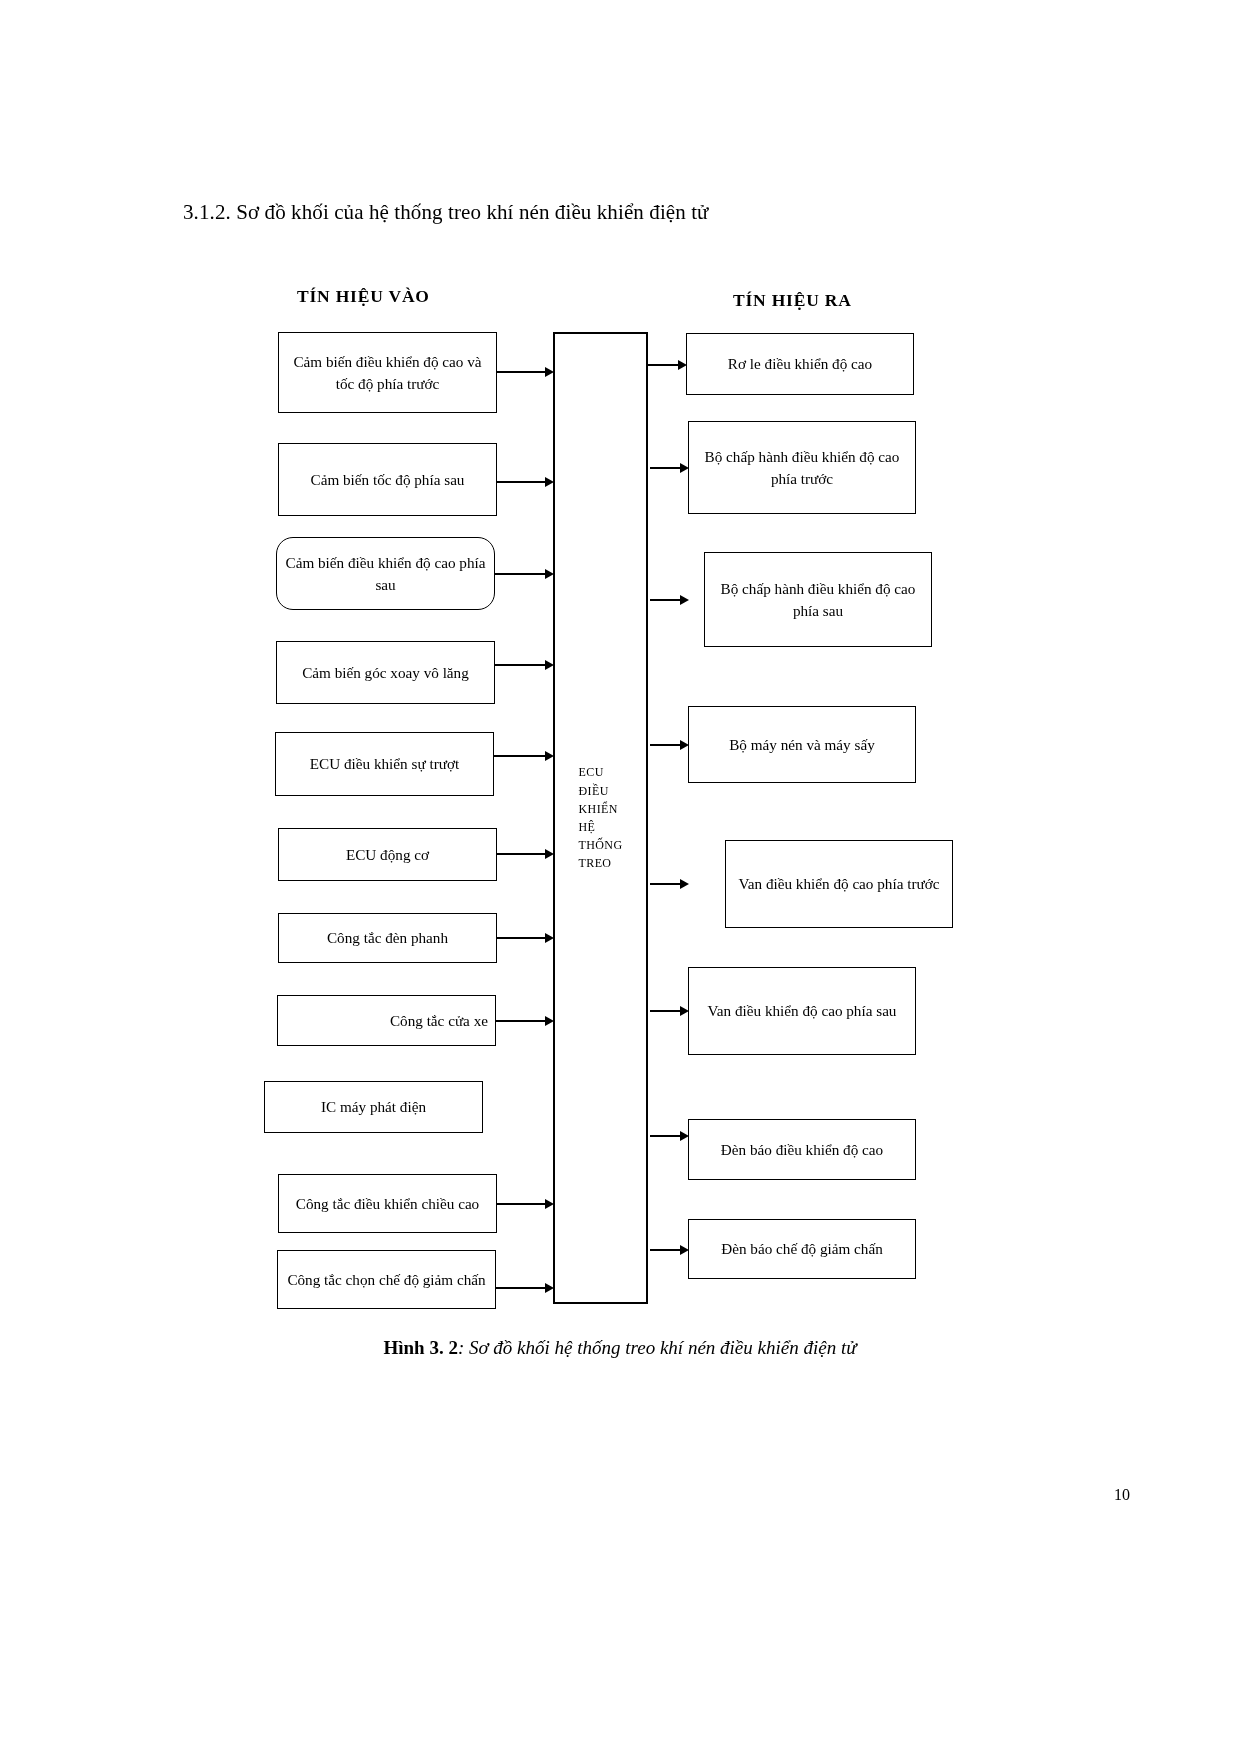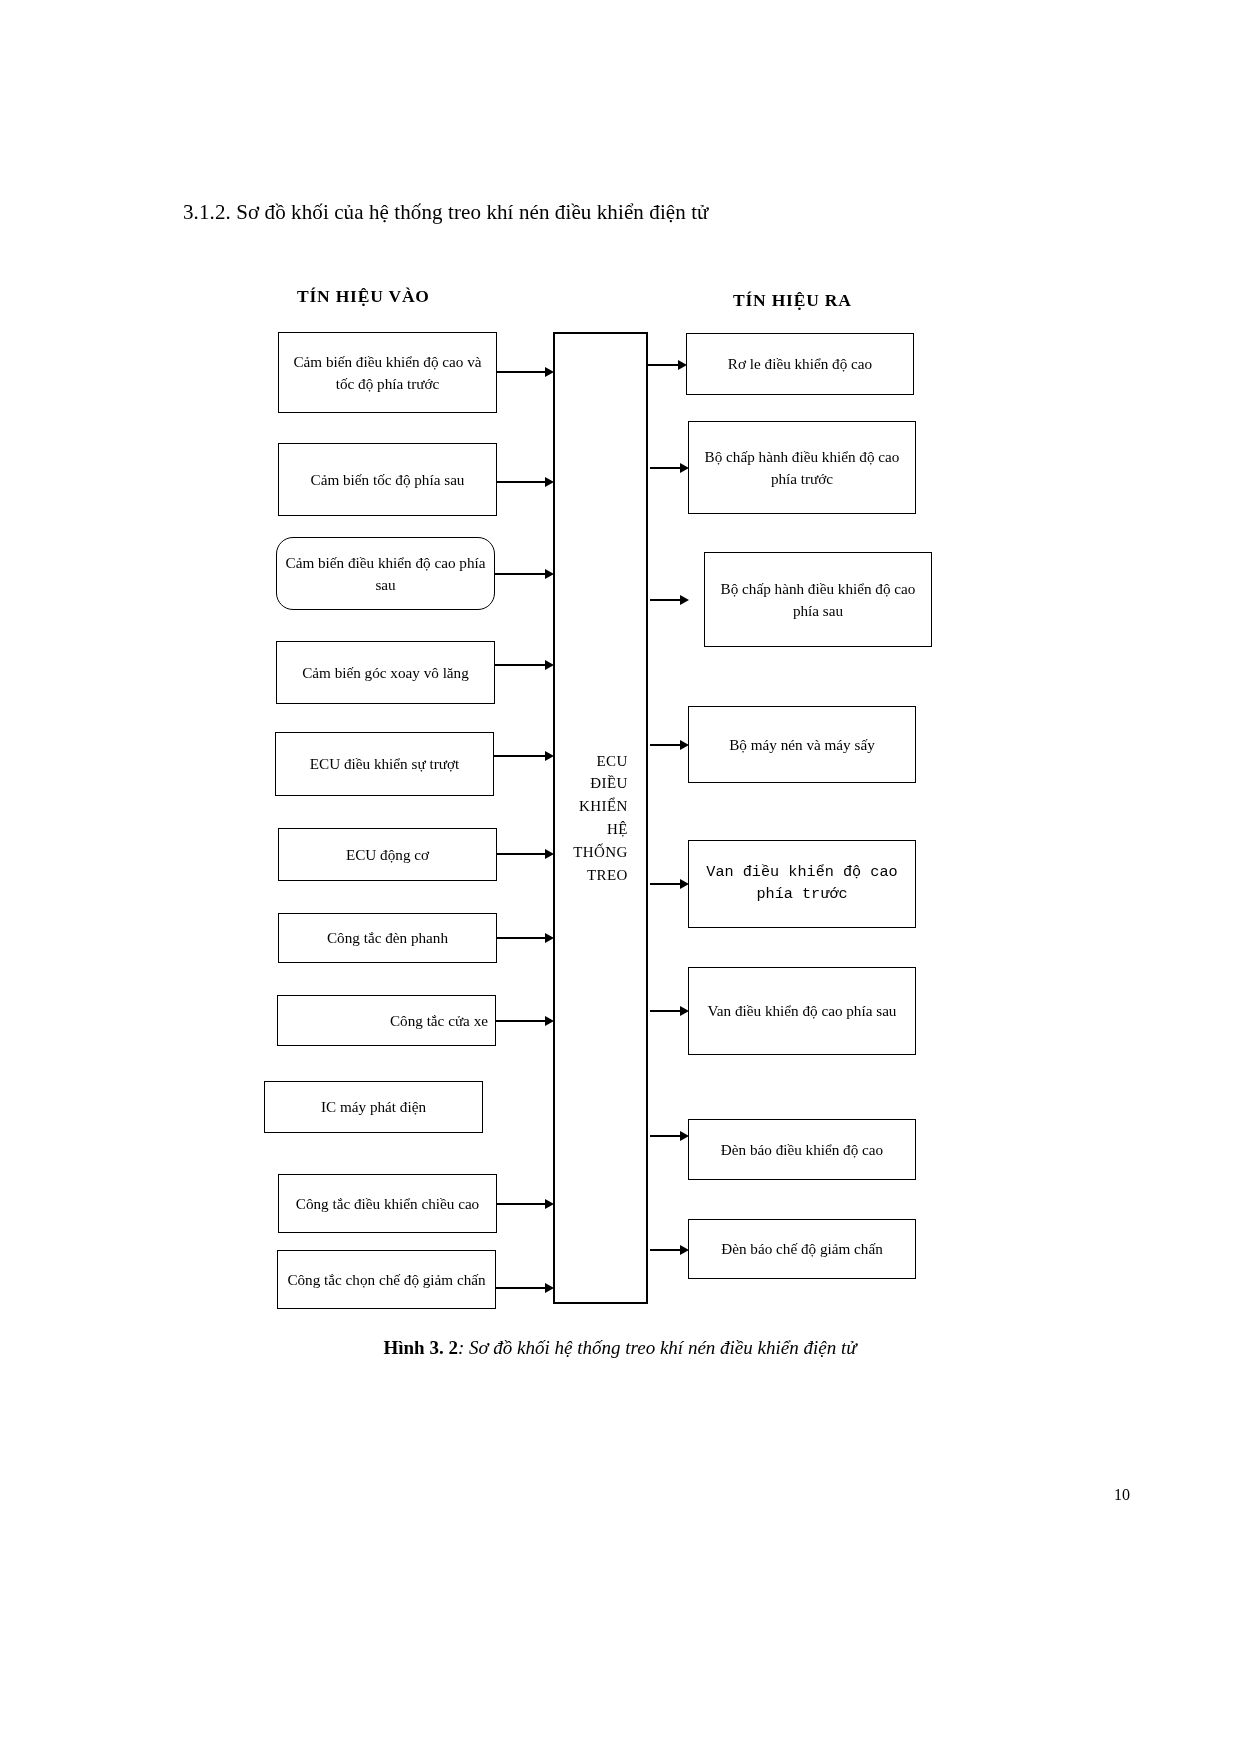--- a/index.html
+++ b/index.html
@@ -79,23 +79,23 @@
     width: 95px;
     height: 972px;
     border: 2px solid #000;
     box-sizing: border-box;
     background: #fff;
     display: flex;
     align-items: center;
     justify-content: center;
   }
   .ecu-label {
-    font-size: 15px;
+    font-size: 12px;
     line-height: 1.52;
-    text-align: right;
+    text-align: left;
     letter-spacing: 0.4px;
     white-space: pre-line;
   }
 
   
   .conn {
     position: absolute;
     height: 1.6px;
     background: #000;
   }
@@ -236,21 +236,21 @@
     </div>
     <div class="conn" style="left:650px; top:599px; width:30px;"></div>
     <div class="arrow-head right" style="left:680px; top:595px;"></div>
 
     <div class="box out" style="left:688px; top:706px; height:77px;">
       <span>Bộ máy nén và máy sấy</span>
     </div>
     <div class="conn" style="left:650px; top:744px; width:30px;"></div>
     <div class="arrow-head right" style="left:680px; top:740px;"></div>
 
-    <div class="box out" style="left:688px; top:840px; height:88px;font-family:Liberation Mono, monospace;">
+    <div class="box out" style="left:725px; top:840px; height:88px;">
       <span>Van điều khiển độ cao phía trước</span>
     </div>
     <div class="conn" style="left:650px; top:883px; width:30px;"></div>
     <div class="arrow-head right" style="left:680px; top:879px;"></div>
 
     <div class="box out" style="left:688px; top:967px; height:88px;">
       <span>Van điều khiển độ cao phía sau</span>
     </div>
     <div class="conn" style="left:650px; top:1010px; width:30px;"></div>
     <div class="arrow-head right" style="left:680px; top:1006px;"></div>

